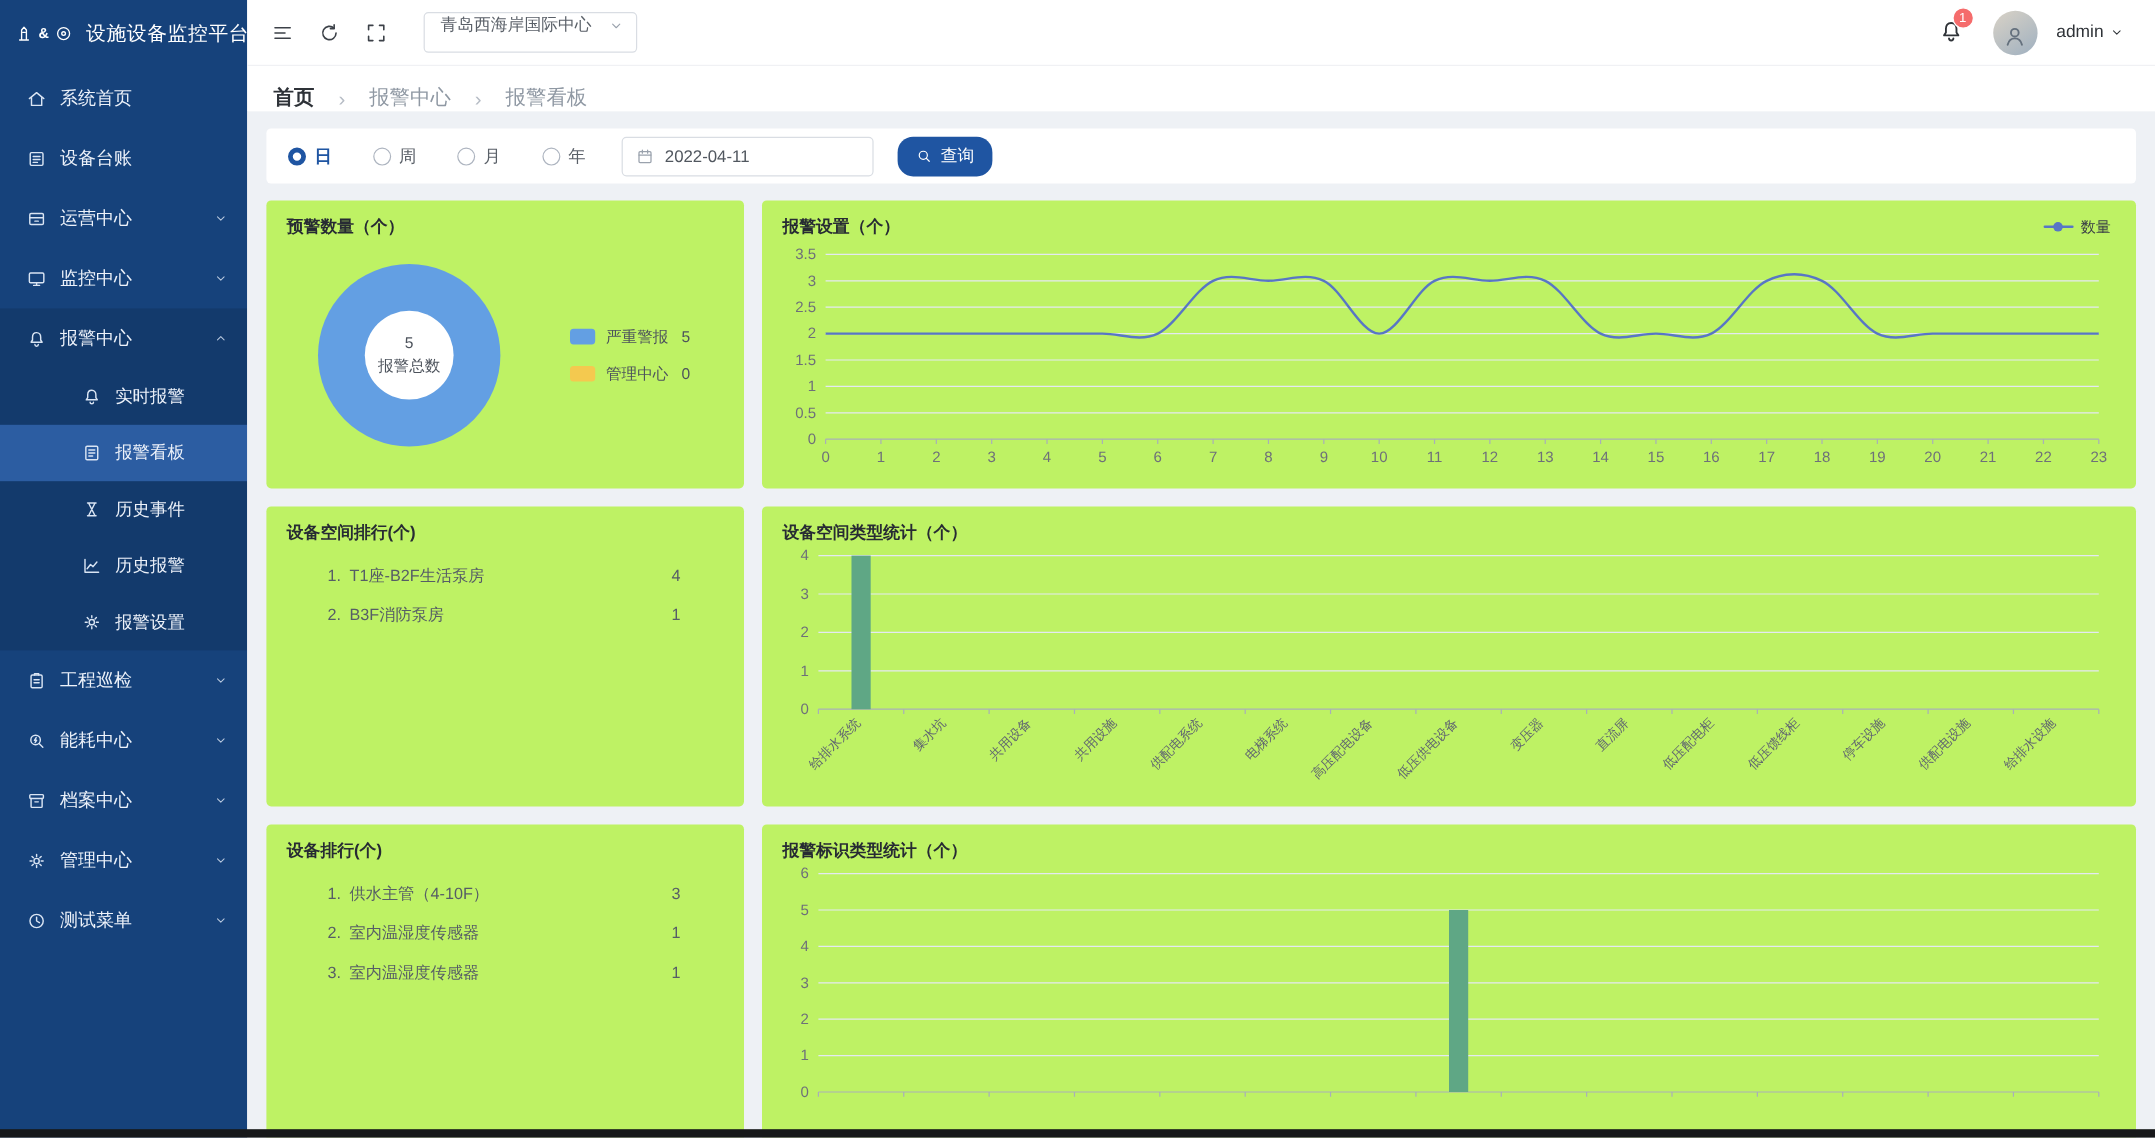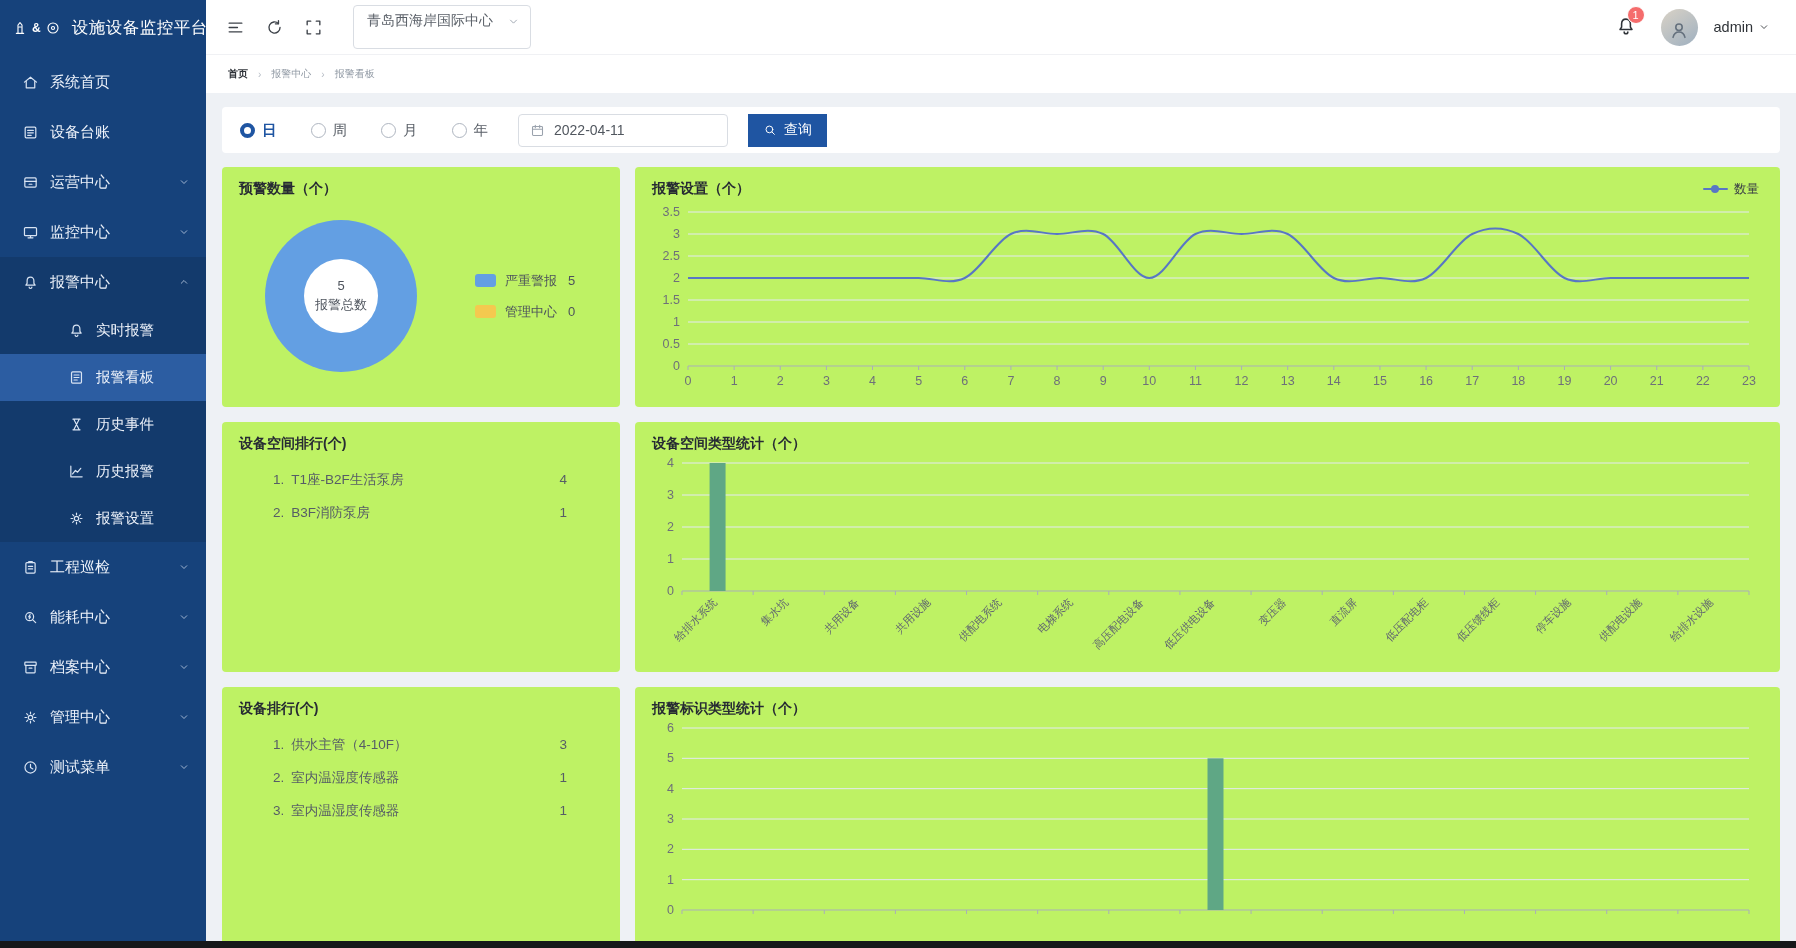--- a/index.html
+++ b/index.html
@@ -22,46 +22,46 @@
   .mi-label{flex:1;white-space:nowrap}
   .menu-item .mi-caret{width:12px;height:12px;color:#b8c8de}
   .menu-group.open{background:rgba(0,0,0,.12)}
   .menu-item.sub{height:47px;padding-left:68px;font-size:14.5px}
   .menu-item.active{background:#2c5da2}
 
   
   .main{flex:1;display:flex;flex-direction:column;min-width:0}
   .topbar{height:55px;background:#fff;display:flex;align-items:center;gap:20px;padding:0 26px 0 20px;flex-shrink:0;border-bottom:1px solid #f0f1f4}
   .tb-icon{width:19px;height:19px;color:#3c4148;cursor:pointer}
-  .project-select{height:44px;min-width:178px;border:1px solid #d9dde3;border-radius:4px;display:flex;align-items:center;justify-content:space-between;gap:14px;padding:0 10px 12px 13px;font-size:14px;color:#5a6068;cursor:pointer;background:#fff;margin-left:10px}
+  .project-select{height:34px;min-width:178px;border:1px solid #d9dde3;border-radius:4px;display:flex;align-items:center;justify-content:space-between;gap:14px;padding:0 10px 12px 13px;font-size:14px;color:#5a6068;cursor:pointer;background:#fff;margin-left:10px}
   .project-select .ic{width:13px;height:13px;color:#9aa2ad}
   .tb-right{margin-left:auto;display:flex;align-items:center;gap:16px}
   .bell-wrap{position:relative;cursor:pointer;margin-right:8px}
   .bell-wrap .ic{width:22px;height:22px;color:#2f3338}
   .badge{position:absolute;top:-9px;left:12px;min-width:18px;height:18px;background:#f56c6c;color:#fff;font-size:11px;border-radius:10px;display:flex;align-items:center;justify-content:center;padding:0 5px;border:1px solid #fff}
   .avatar{width:37px;height:37px;border-radius:50%;background:linear-gradient(145deg,#d9d2c6,#9fb0c0);display:flex;align-items:center;justify-content:center;overflow:hidden;cursor:pointer}
   .avatar .ic{width:22px;height:22px;color:#64707d;margin-top:5px}
   .user-menu{display:flex;align-items:center;gap:5px;cursor:pointer;font-size:14.5px;color:#2f3338}
   .user-menu .ic{width:12px;height:12px}
 
-  .breadcrumb-bar{height:38px;background:#fff;display:flex;align-items:center;gap:10px;padding:0 22px;font-size:10px;flex-shrink:0}
+  .breadcrumb-bar{height:38px;background:#fff;display:flex;align-items:flex-end;gap:20px;padding:0 22px;font-size:17px;flex-shrink:0}
   .bc-home{color:#2e3238;font-weight:600;cursor:pointer}
   .bc-sep{color:#b6bcc5}
   .bc-item{color:#8f98a3}
 
   .content{flex:1;background:#eef1f5;padding:14px 16px;overflow:hidden}
   .filter-card{height:46px;background:#fff;border-radius:4px;display:flex;align-items:center;gap:16px;padding:0 18px}
   .radio-group{display:flex;align-items:center;gap:34px;margin-right:14px}
   .radio{display:flex;align-items:center;gap:7px;cursor:pointer;font-size:14.5px;color:#5a6068}
   .dot{width:15px;height:15px;border-radius:50%;border:1px solid #aeb5c0;background:#fff}
   .radio.selected .dot{border:4.5px solid #1f55a2}
   .radio.selected{color:#1f55a2;font-weight:600}
   .date-input{width:210px;height:33px;border:1px solid #d9dde3;border-radius:4px;display:flex;align-items:center;gap:9px;padding:0 11px;font-size:14px;color:#51575f;background:#fff;cursor:pointer}
   .date-input .ic{width:15px;height:15px;color:#9aa2ad}
-  .query-btn{height:33px;border:none;border-radius:0;background:#1f55a2;color:#fff;font-size:14px;display:flex;align-items:center;gap:7px;padding:0 15px;cursor:pointer;font-family:inherit;margin-left:4px}
+  .query-btn{height:33px;border:none;border-radius:13px;background:#1f55a2;color:#fff;font-size:14px;display:flex;align-items:center;gap:7px;padding:0 15px;cursor:pointer;font-family:inherit;margin-left:4px}
   .query-btn .ic{width:14px;height:14px}
 
   .grid{display:grid;grid-template-columns:398px 1fr;grid-template-rows:240px 250px 300px;gap:15px;margin-top:14px}
   .card{background:#bef264;border-radius:4px;padding:13px 17px;display:flex;flex-direction:column;overflow:hidden}
   .card-head{display:flex;align-items:center;justify-content:space-between;flex-shrink:0}
   .card-title{font-size:14px;font-weight:700;color:#272b33}
   .card-body{flex:1;min-height:0;position:relative}
   .line-legend{display:flex;align-items:center;gap:6px;font-size:12.5px;color:#3a3f46;cursor:pointer;margin-right:4px}
   .line-marker{width:25px;height:10px;position:relative}
   .line-marker::before{content:"";position:absolute;left:0;right:0;top:4px;height:2px;border-radius:1px;background:var(--lc,#5876c5)}

